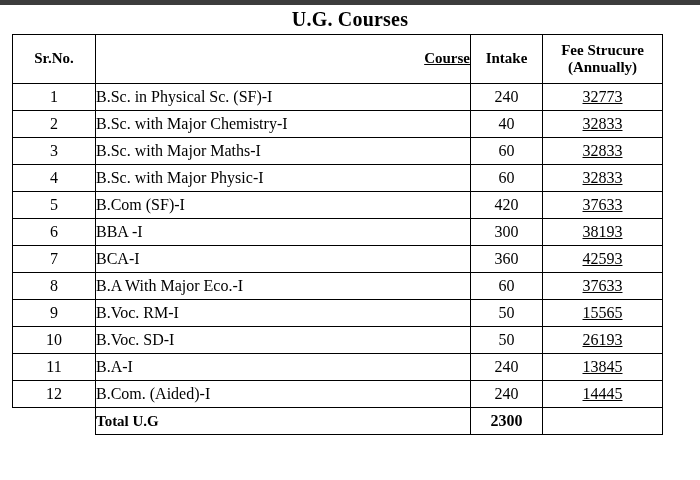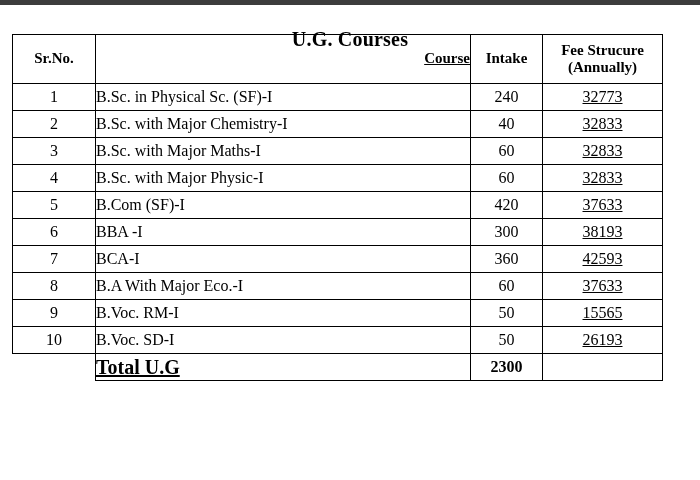--- a/index.html
+++ b/index.html
@@ -18,21 +18,21 @@
   #top-bar {
     position: absolute;
     top: 0;
     left: 0;
     width: 700px;
     height: 5px;
     background: #3c3c3c;
   }
   #page-title {
     position: absolute;
-    top: 28px;
+    top: 8px;
     left: 0;
     width: 700px;
     text-align: center;
     font-size: 20px;
     font-weight: bold;
     letter-spacing: 0.2px;
   }
   #table-wrap {
     position: absolute;
     left: 12px;
@@ -80,21 +80,21 @@
 
   tr.total-row td.cell-sr {
     border-left: none;
     border-bottom: none;
     border-right: 1.6px solid #000000;
   }
   tr.total-row td.cell-course,
   tr.total-row td.cell-intake {
     font-weight: bold;
   }
-  tr.total-row td.cell-course { font-size: 20px; text-decoration: underline; }
+  tr.total-row td.cell-course { font-size: 15px; }
 </style>
 </head>
 <body>
 
 <div id="top-bar"></div>
 
 <div id="page-title">U.G. Courses</div>
 
 <div id="table-wrap">
   <table class="courses">
@@ -169,20 +169,32 @@
           <td class="cell-course">B.Voc. RM-I</td>
           <td class="cell-intake">50</td>
           <td class="cell-fee">15565</td>
         </tr>
         <tr class="data-row">
           <td class="cell-sr">10</td>
           <td class="cell-course">B.Voc. SD-I</td>
           <td class="cell-intake">50</td>
           <td class="cell-fee">26193</td>
         </tr>
+        <tr class="data-row">
+          <td class="cell-sr">11</td>
+          <td class="cell-course">B.A-I</td>
+          <td class="cell-intake">240</td>
+          <td class="cell-fee">13845</td>
+        </tr>
+        <tr class="data-row">
+          <td class="cell-sr">12</td>
+          <td class="cell-course">B.Com. (Aided)-I</td>
+          <td class="cell-intake">240</td>
+          <td class="cell-fee">14445</td>
+        </tr>
         <tr class="total-row">
           <td class="cell-sr"></td>
           <td class="cell-course">Total U.G</td>
           <td class="cell-intake">2300</td>
           <td class="cell-fee"></td>
         </tr>
       </tbody>
   </table>
 </div>
 

